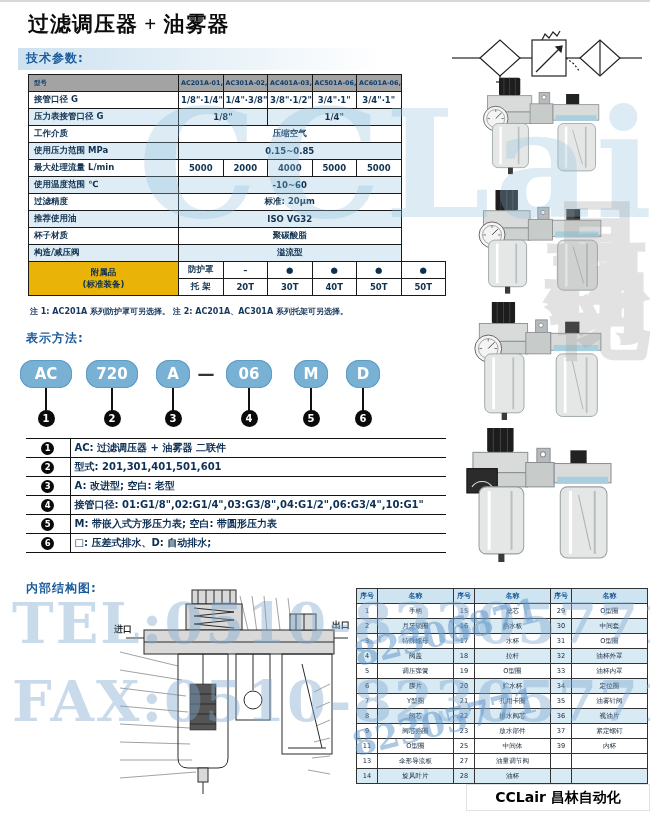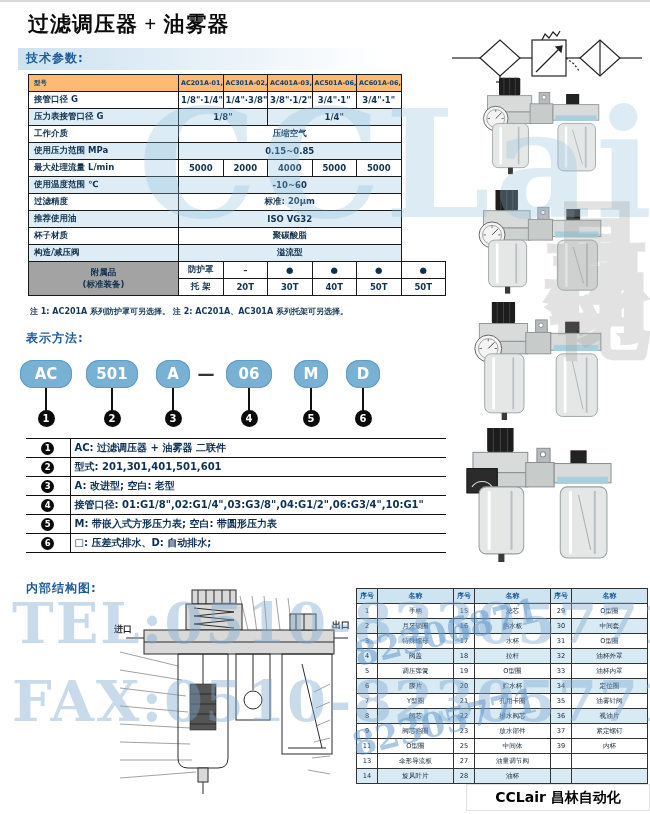--- a/index.html
+++ b/index.html
@@ -18,23 +18,23 @@
   .head-model{left:26px;top:330px;text-align:center;}
   .head-struct{left:26px;top:580px;}
 
   
   table{border-collapse:collapse;}
   #spec-table{position:absolute;left:28px;top:74px;width:418px;z-index:6;
               font-size:8.5px;table-layout:fixed;}
   #spec-table td,#spec-table th{border:1px solid #1a1a1a;height:17px;padding:0 2px;
               text-align:center;font-weight:bold;color:#10314f;overflow:hidden;white-space:nowrap;}
   #spec-table .lbl{text-align:left;padding-left:5px;width:150px;}
-  #spec-table tr.hdr th{background:#fdba74;color:#0f3f70;font-size:6.4px;}
+  #spec-table tr.hdr th{background:#a3a3a3;color:#0f3f70;font-size:6.4px;}
   #spec-table tr.alt td,#spec-table tr.alt th{background:#ddecf5;}
-  #spec-table .grp{width:74px;background:#a3a3a3;}
+  #spec-table .grp{width:74px;background:#eab308;}
   #spec-table .sub{width:74px;}
   .spec-note{position:absolute;left:30px;top:306px;width:420px;font-size:8px;
              font-weight:bold;color:#16365c;z-index:6;}
 
   
   #code-area{position:absolute;left:0;top:356px;width:450px;height:78px;z-index:6;}
   .code-box{position:absolute;top:4px;height:28px;border-radius:13px;background:#79b1d5;
             color:#fff;font-weight:bold;font-size:15px;display:flex;align-items:center;
             justify-content:center;box-shadow:inset 0 0 0 1px #5e9cc4;}
   .code-dash{position:absolute;top:4px;height:28px;display:flex;align-items:center;
@@ -183,21 +183,21 @@
         </tr>
       </tbody>
     </table>
   <div class="spec-note">注 1: AC201A 系列防护罩可另选择。  注 2: AC201A、AC301A 系列托架可另选择。</div>
 
   <div class="sec-head head-model">表示方法:</div>
   <div id="code-area">
       <div class="code-box" style="left:20px;width:52px">AC</div>
       <div class="code-stem" style="left:45px"></div>
       <div class="code-circle" style="left:37.5px">1</div>
-      <div class="code-box" style="left:86px;width:52px">501</div>
+      <div class="code-box" style="left:86px;width:52px">720</div>
       <div class="code-stem" style="left:111px"></div>
       <div class="code-circle" style="left:103.5px">2</div>
       <div class="code-box" style="left:156px;width:34px">A</div>
       <div class="code-stem" style="left:172px"></div>
       <div class="code-circle" style="left:164.5px">3</div>
       <div class="code-dash" style="left:194px;width:24px">—</div>
       <div class="code-box" style="left:226px;width:46px">06</div>
       <div class="code-stem" style="left:248px"></div>
       <div class="code-circle" style="left:240.5px">4</div>
       <div class="code-box" style="left:294px;width:34px">M</div>

